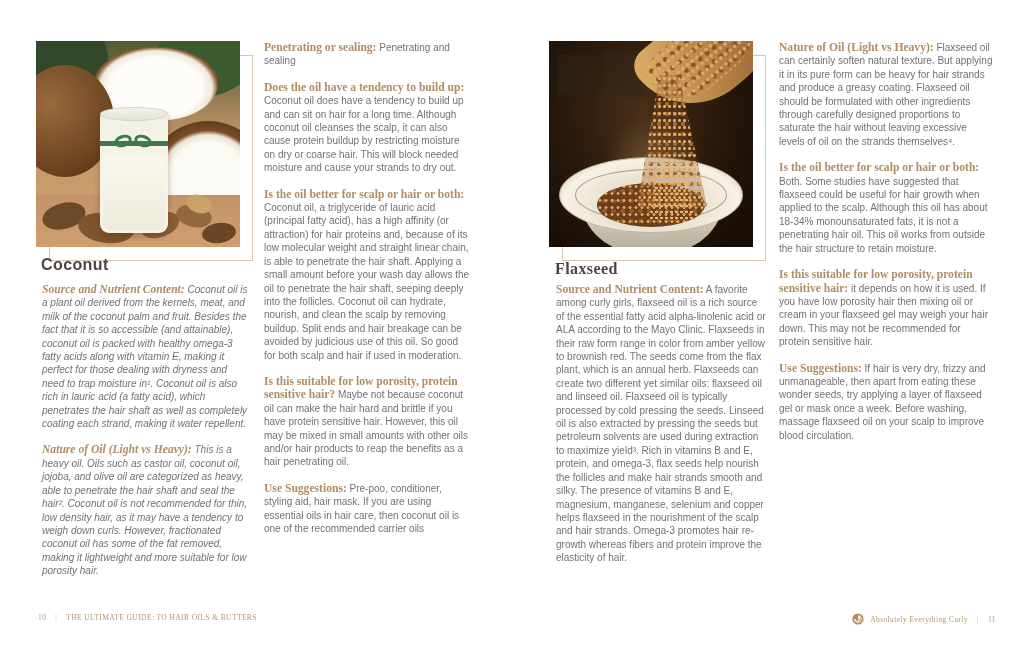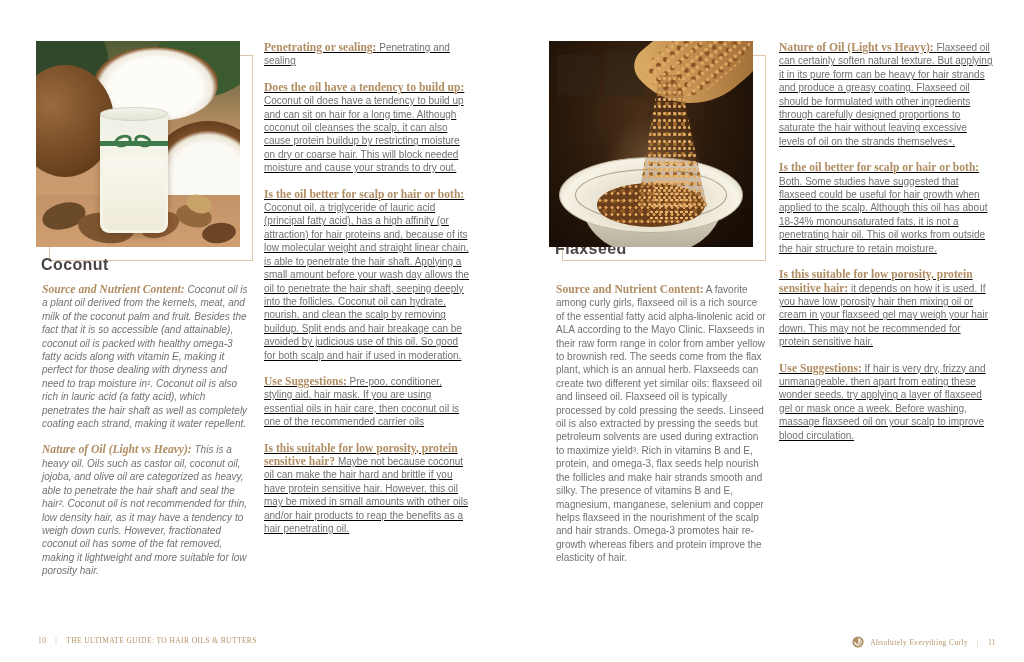--- a/index.html
+++ b/index.html
@@ -82,28 +82,28 @@
 
   
   .page-title{position:absolute;font-family:"Liberation Sans",sans-serif;
     font-weight:700;font-size:16px;letter-spacing:.4px;color:var(--title);}
   .col{position:absolute;}
   .section{margin-bottom:13px;font-size:10px;line-height:13.4px;color:var(--body);}
   .section .h{font-family:"Liberation Serif",serif;font-weight:700;font-size:11.6px;color:var(--gold);}
   .section .b{font-family:"Liberation Sans",sans-serif;}
 
   #title-l{left:41px;top:256px;}
-  #title-r{left:555px;top:240px;}
+  #title-r{left:555px;top:260px;font-family:Liberation Serif, serif;}
   #col-l1{left:42px;top:283px;width:206px;font-style:italic;}
-  #col-l2{left:264px;top:41px;width:206px;text-decoration:underline;}
+  #col-l2{left:264px;top:41px;width:206px;}
   #col-r1{left:556px;top:283px;width:212px;}
-  #col-r2{left:779px;top:41px;width:214px;text-decoration:underline;}
-
-  
-  .footer{position:absolute;top:636px;font-family:"Liberation Serif",serif;
+  #col-r2{left:779px;top:41px;width:214px;}
+
+  
+  .footer{position:absolute;top:613px;font-family:"Liberation Serif",serif;
     font-size:7.5px;letter-spacing:.4px;color:var(--footer);display:flex;align-items:center;}
   .footer-left{left:38px;}
   .footer-right{right:28px;}
   .f-sep{margin:0 9px;color:#cdb58f;}
   .f-guide{text-transform:uppercase;}
   .f-logo{width:12px;height:12px;margin-right:6px;display:inline-block;}
 </style>
 </head>
 <body>
 
@@ -143,23 +143,23 @@
     </div>
 
   <div class="col" id="col-l2">
 
       <p class="section"><span class="h">Penetrating or sealing:</span> <span class="b">Penetrating and sealing</span></p>
 
       <p class="section"><span class="h">Does the oil have a tendency to build up:</span> <span class="b">Coconut oil does have a tendency to build up and can sit on hair for a long time. Although coconut oil cleanses the scalp, it can also cause protein buildup by restricting moisture on dry or coarse hair. This will block needed moisture and cause your strands to dry out.</span></p>
 
       <p class="section"><span class="h">Is the oil better for scalp or hair or both:</span> <span class="b">Coconut oil, a triglyceride of lauric acid (principal fatty acid), has a high affinity (or attraction) for hair proteins and, because of its low molecular weight and straight linear chain, is able to penetrate the hair shaft. Applying a small amount before your wash day allows the oil to penetrate the hair shaft, seeping deeply into the follicles. Coconut oil can hydrate, nourish, and clean the scalp by removing buildup. Split ends and hair breakage can be avoided by judicious use of this oil. So good for both scalp and hair if used in moderation.</span></p>
 
+      <p class="section"><span class="h">Is this suitable for low porosity, protein sensitive hair?</span> <span class="b">Maybe not because coconut oil can make the hair hard and brittle if you have protein sensitive hair. However, this oil may be mixed in small amounts with other oils and/or hair products to reap the benefits as a hair penetrating oil.</span></p>
+
       <p class="section"><span class="h">Use Suggestions:</span> <span class="b">Pre-poo, conditioner, styling aid, hair mask. If you are using essential oils in hair care, then coconut oil is one of the recommended carrier oils</span></p>
-
-      <p class="section"><span class="h">Is this suitable for low porosity, protein sensitive hair?</span> <span class="b">Maybe not because coconut oil can make the hair hard and brittle if you have protein sensitive hair. However, this oil may be mixed in small amounts with other oils and/or hair products to reap the benefits as a hair penetrating oil.</span></p>
     </div>
 
   <div class="photo-wrap" style="left:549px;top:41px;">
     <div class="photo-frame"></div>
     <div class="photo-art art-flax">
       <div class="win1"></div>
       <div class="win2"></div>
       <div class="scoop"></div>
       <div class="scoop-seeds"></div>
       <div class="glow"></div>

